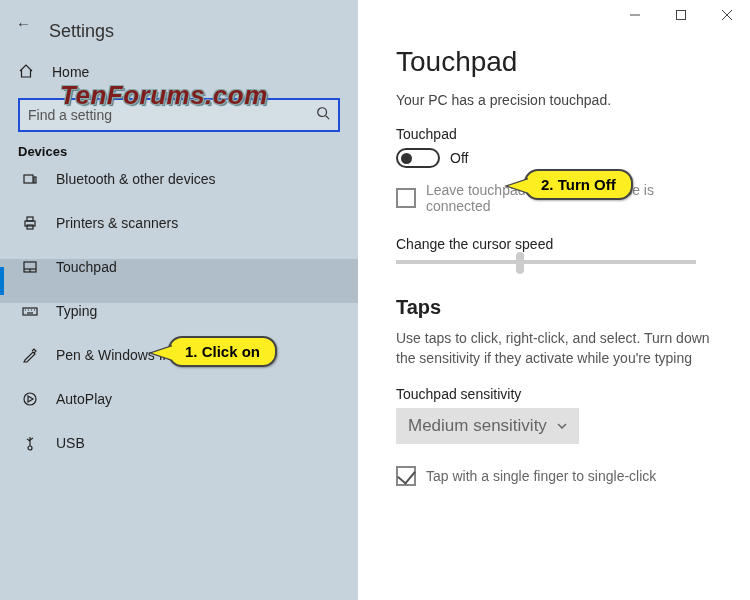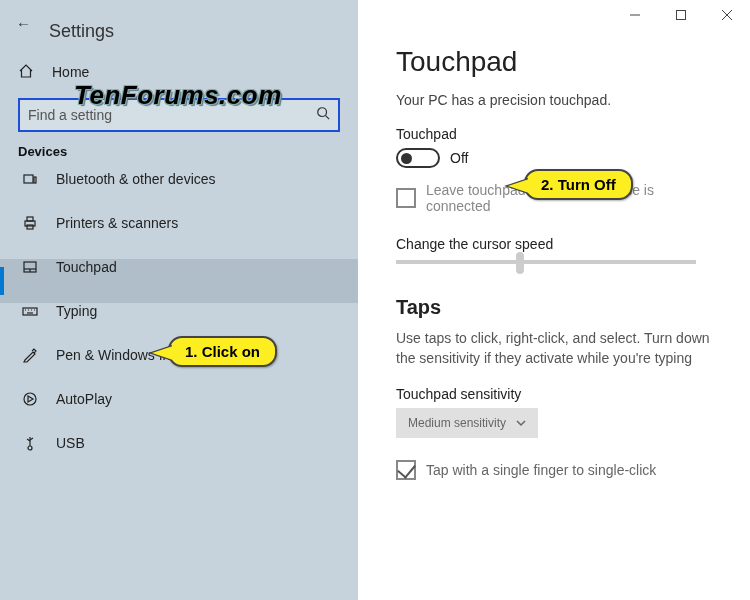--- a/index.html
+++ b/index.html
@@ -36,31 +36,31 @@
   .toggle .knob { width: 11px; height: 11px; background: #333; border-radius: 50%; position: absolute; left: 3px; top: 2.5px; }
   .toggle-state { font-size: 14px; }
   .checkbox-row { display: flex; align-items: center; gap: 10px; color: #888; font-size: 14px; margin-bottom: 22px; }
   .checkbox { width: 20px; height: 20px; border: 2px solid #888; background: #fff; position: relative; }
   .checkbox.checked::after { content: ""; position: absolute; left: 3px; top: -1px; width: 9px; height: 14px; border-right: 2px solid #555; border-bottom: 2px solid #555; transform: rotate(40deg); }
   .slider-label { font-size: 14px; margin-bottom: 8px; }
   .slider { width: 300px; height: 4px; background: #ccc; position: relative; margin-bottom: 32px; }
   .slider .thumb { position: absolute; left: 120px; top: -8px; width: 8px; height: 22px; background: #ccc; border-radius: 4px; }
   h2.section-title { font-size: 20px; font-weight: 700; margin-bottom: 10px; }
   .section-desc { font-size: 14px; color: #555; margin-bottom: 18px; line-height: 1.4; }
-  .dropdown { display: inline-flex; align-items: center; gap: 10px; background: #e0e0e0; padding: 8px 12px; font-size: 12px; color: #666; cursor: pointer; margin-bottom: 22px; text-align: center; }
+  .dropdown { display: inline-flex; align-items: center; gap: 10px; background: #e0e0e0; padding: 8px 12px; font-size: 17px; color: #666; cursor: pointer; margin-bottom: 22px; text-align: center; }
   .dropdown svg { width: 10px; height: 10px; stroke: #666; fill: none; stroke-width: 1.5; }
   .callout { position: absolute; background: #fcee21; border: 2px solid #444; border-radius: 14px; padding: 5px 15px; font-weight: 700; font-size: 15px; color: #000; box-shadow: 1px 1px 2px rgba(0,0,0,.3); z-index: 10; }
   .callout::before { content: ""; position: absolute; width: 0; height: 0; }
   .callout.c1 { top: 336px; left: 168px; }
   .callout.c1::before { left: -22px; top: 7px; border-top: 8px solid transparent; border-bottom: 8px solid transparent; border-right: 24px solid #444; }
   .callout.c1::after { content: ""; position: absolute; left: -18px; top: 8px; border-top: 7px solid transparent; border-bottom: 7px solid transparent; border-right: 21px solid #fcee21; }
   .callout.c2 { top: 169px; left: 524px; }
   .callout.c2::before { left: -22px; top: 7px; border-top: 8px solid transparent; border-bottom: 8px solid transparent; border-right: 24px solid #444; }
   .callout.c2::after { content: ""; position: absolute; left: -18px; top: 8px; border-top: 7px solid transparent; border-bottom: 7px solid transparent; border-right: 21px solid #fcee21; }
-  .watermark { position: absolute; top: 80px; left: 74px; font-size: 26px; font-style: italic; font-weight: 700; color: #000000; text-shadow: -1px -1px 0 #8aa, 1px -1px 0 #8aa, -1px 1px 0 #8aa, 1px 1px 0 #8aa, 2px 2px 1px #5a7a8a; letter-spacing: .5px; pointer-events: none; z-index: 5; }
+  .watermark { position: absolute; top: 80px; left: 60px; font-size: 26px; font-style: italic; font-weight: 700; color: #7f1d1d; text-shadow: -1px -1px 0 #8aa, 1px -1px 0 #8aa, -1px 1px 0 #8aa, 1px 1px 0 #8aa, 2px 2px 1px #5a7a8a; letter-spacing: .5px; pointer-events: none; z-index: 5; }
 </style>
 </head>
 <body>
 
 <div class="window">
   <div class="sidebar">
     <div class="titlebar-left">
       <span class="back-arrow">←</span>
       <span class="title-text">Settings</span>
     </div>

